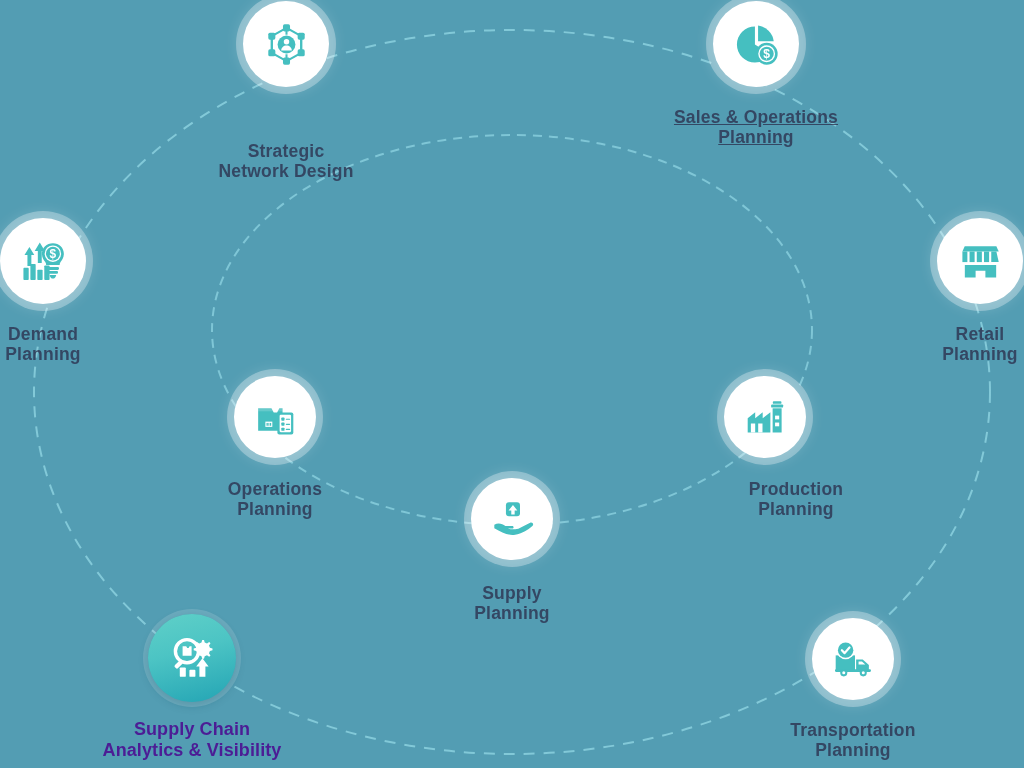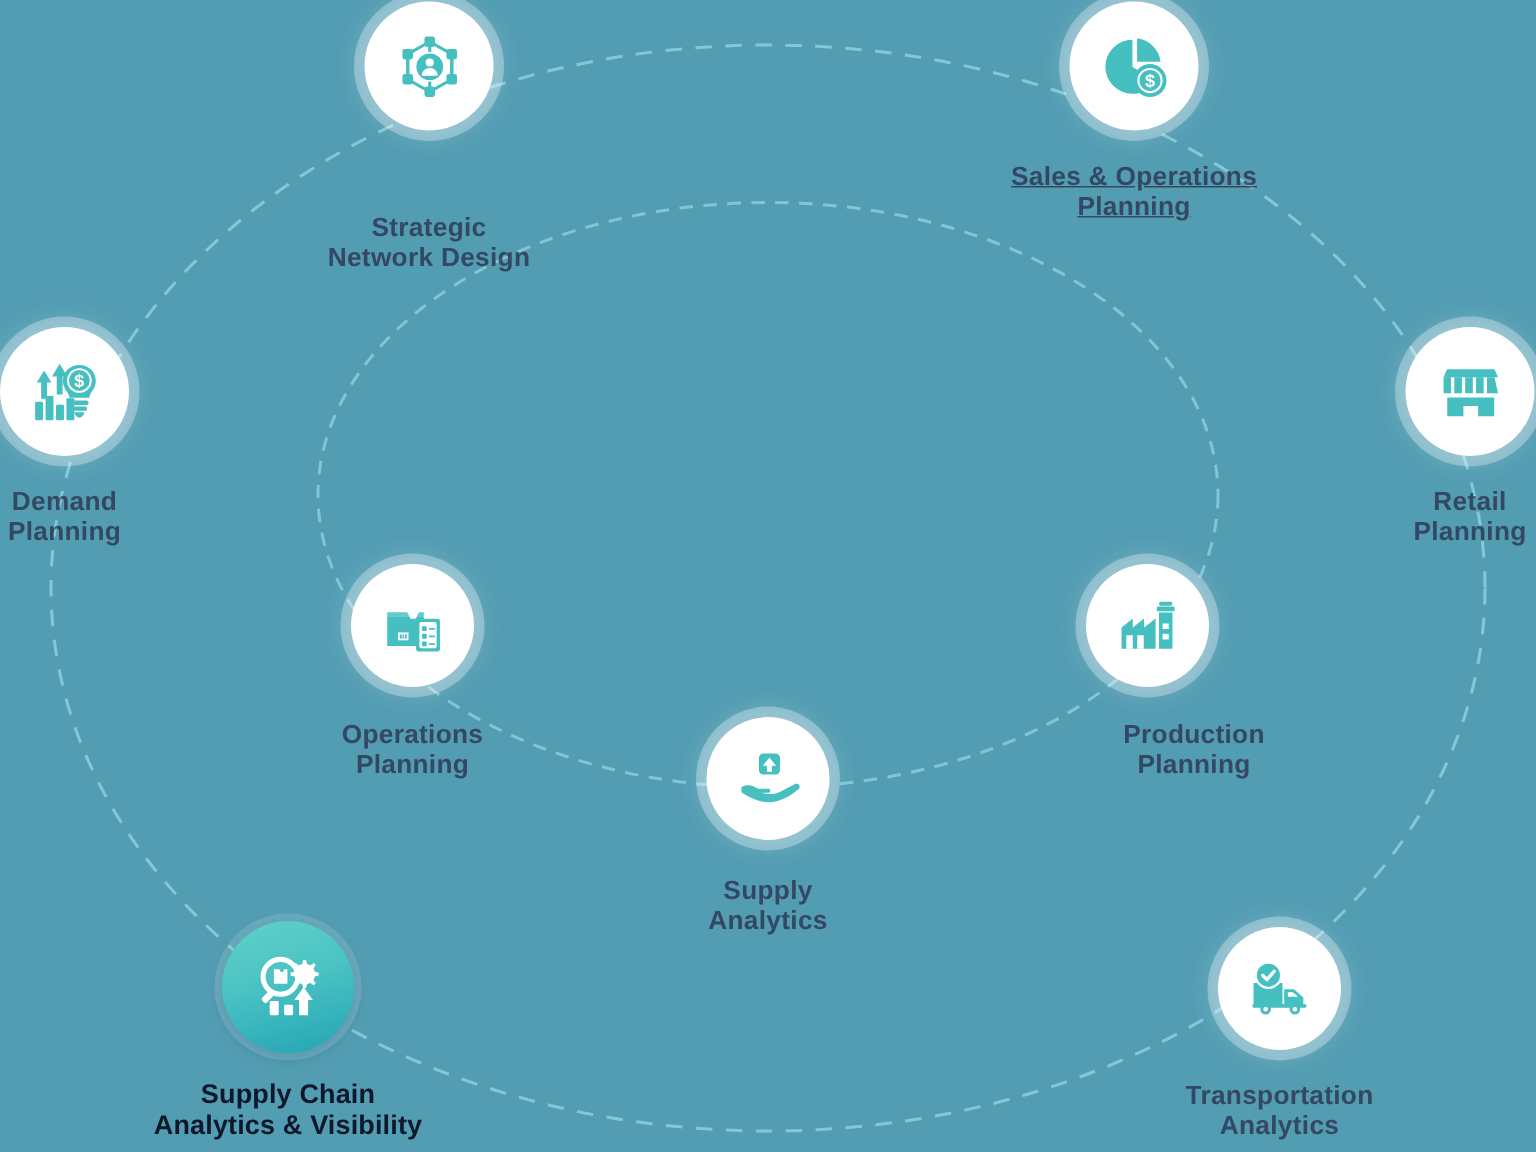--- a/index.html
+++ b/index.html
@@ -54,21 +54,21 @@
     letter-spacing: 0.2px;
     font-weight: bold;
     white-space: pre-line;
     pointer-events: none;
   }
   .node-label.plain {
     color: rgba(40, 38, 68, 0.72);
     font-size: 17.5px;
   }
   .node-label.accent {
-    color: #0f172a;
+    color: #4c1d95;
     font-size: 18px;
     letter-spacing: 0.1px;
   }
 </style>
 </head>
 <body>
 
 <div id="canvas">
 
   <svg id="orbits" viewBox="0 0 1024 768" xmlns="http://www.w3.org/2000/svg">
@@ -223,42 +223,42 @@
             <svg class="node-icon" width="45" height="45" viewBox="0 0 48 48" xmlns="http://www.w3.org/2000/svg" fill="#45bfc0">
         <rect x="17.0" y="5.6" width="15.0" height="15.0" rx="3.2"></rect>
         <path d="M24.5 8.6 L29.2 14.4 L26.3 14.4 L26.3 18.6 L22.7 18.6 L22.7 14.4 L19.8 14.4 Z" fill="#ffffff"></path>
         <path d="M4.6 29.6 c4.2 -2.6 8.6 -1.0 11.8 1.2 h7.4 c1.8 0 1.8 2.8 0 2.8 h-5.2
                  c4.6 1.2 9.4 1.4 13.2 -0.6 l11.0 -5.6 c2.4 -1.2 4.4 1.8 2.4 3.6
                  c-5.0 4.4 -11.2 8.2 -18.4 9.2 c-6.8 1.0 -14.0 -1.8 -22.2 -6.8 Z"></path>
             </svg>
           </span>
         </div>
         <div class="node-label plain" style="left: 352px; top: 583px; width: 320px;">Supply
-Analytics</div>
+Planning</div>
       </div>
       <div class="node" style="left: 0px; top: 0px;">
         <div class="node-circle plain" style="left: 812px; top: 618px; width: 82px; height: 82px;">
           <span style="display: block; line-height: 0;">
             <svg class="node-icon" width="45" height="45" viewBox="0 0 48 48" xmlns="http://www.w3.org/2000/svg" fill="#45bfc0">
         <path d="M5.0 19.6 h20.6 v15.6 h-20.6 Z"></path>
         <path d="M26.8 24.0 h7.0 l6.6 5.8 v5.4 h-13.6 Z"></path>
         <path d="M29.4 26.2 h3.6 l3.6 3.2 h-7.2 Z" fill="#ffffff"></path>
         <rect x="4.2" y="34.4" width="38.4" height="2.8" rx="1.2"></rect>
         <circle cx="13.6" cy="38.2" r="3.8"></circle>
         <circle cx="13.6" cy="38.2" r="1.6" fill="#ffffff"></circle>
         <circle cx="34.4" cy="38.2" r="3.8"></circle>
         <circle cx="34.4" cy="38.2" r="1.6" fill="#ffffff"></circle>
         <circle cx="15.6" cy="14.0" r="9.8" fill="#ffffff"></circle>
         <circle cx="15.6" cy="14.0" r="8.2"></circle>
         <path d="M11.6 14.2 l2.9 3.0 l5.2 -6.0" stroke="#ffffff" stroke-width="2.4" fill="none" stroke-linecap="round" stroke-linejoin="round"></path>
             </svg>
           </span>
         </div>
         <div class="node-label plain" style="left: 693px; top: 720px; width: 320px;">Transportation
-Analytics</div>
+Planning</div>
       </div>
       <div class="node" style="left: 0px; top: 0px;">
         <div class="node-circle accent" style="left: 148px; top: 614px; width: 88px; height: 88px;">
           <span style="display: block; line-height: 0;">
             <svg class="node-icon" width="48" height="48" viewBox="0 0 48 48" xmlns="http://www.w3.org/2000/svg" fill="#ffffff">
         <g fill="#ffffff">
           <path d="M34.2 6.0 l1.8 0 0.7 2.6 2.3 0.9 2.2 -1.5 1.3 1.3 -1.5 2.2 0.9 2.3 2.6 0.7 0 1.8
                    -2.6 0.7 -0.9 2.3 1.5 2.2 -1.3 1.3 -2.2 -1.5 -2.3 0.9 -0.7 2.6 -1.8 0
                    -0.7 -2.6 -2.3 -0.9 -2.2 1.5 -1.3 -1.3 1.5 -2.2 -0.9 -2.3 -2.6 -0.7 0 -1.8
                    2.6 -0.7 0.9 -2.3 -1.5 -2.2 1.3 -1.3 2.2 1.5 2.3 -0.9 Z"></path>

